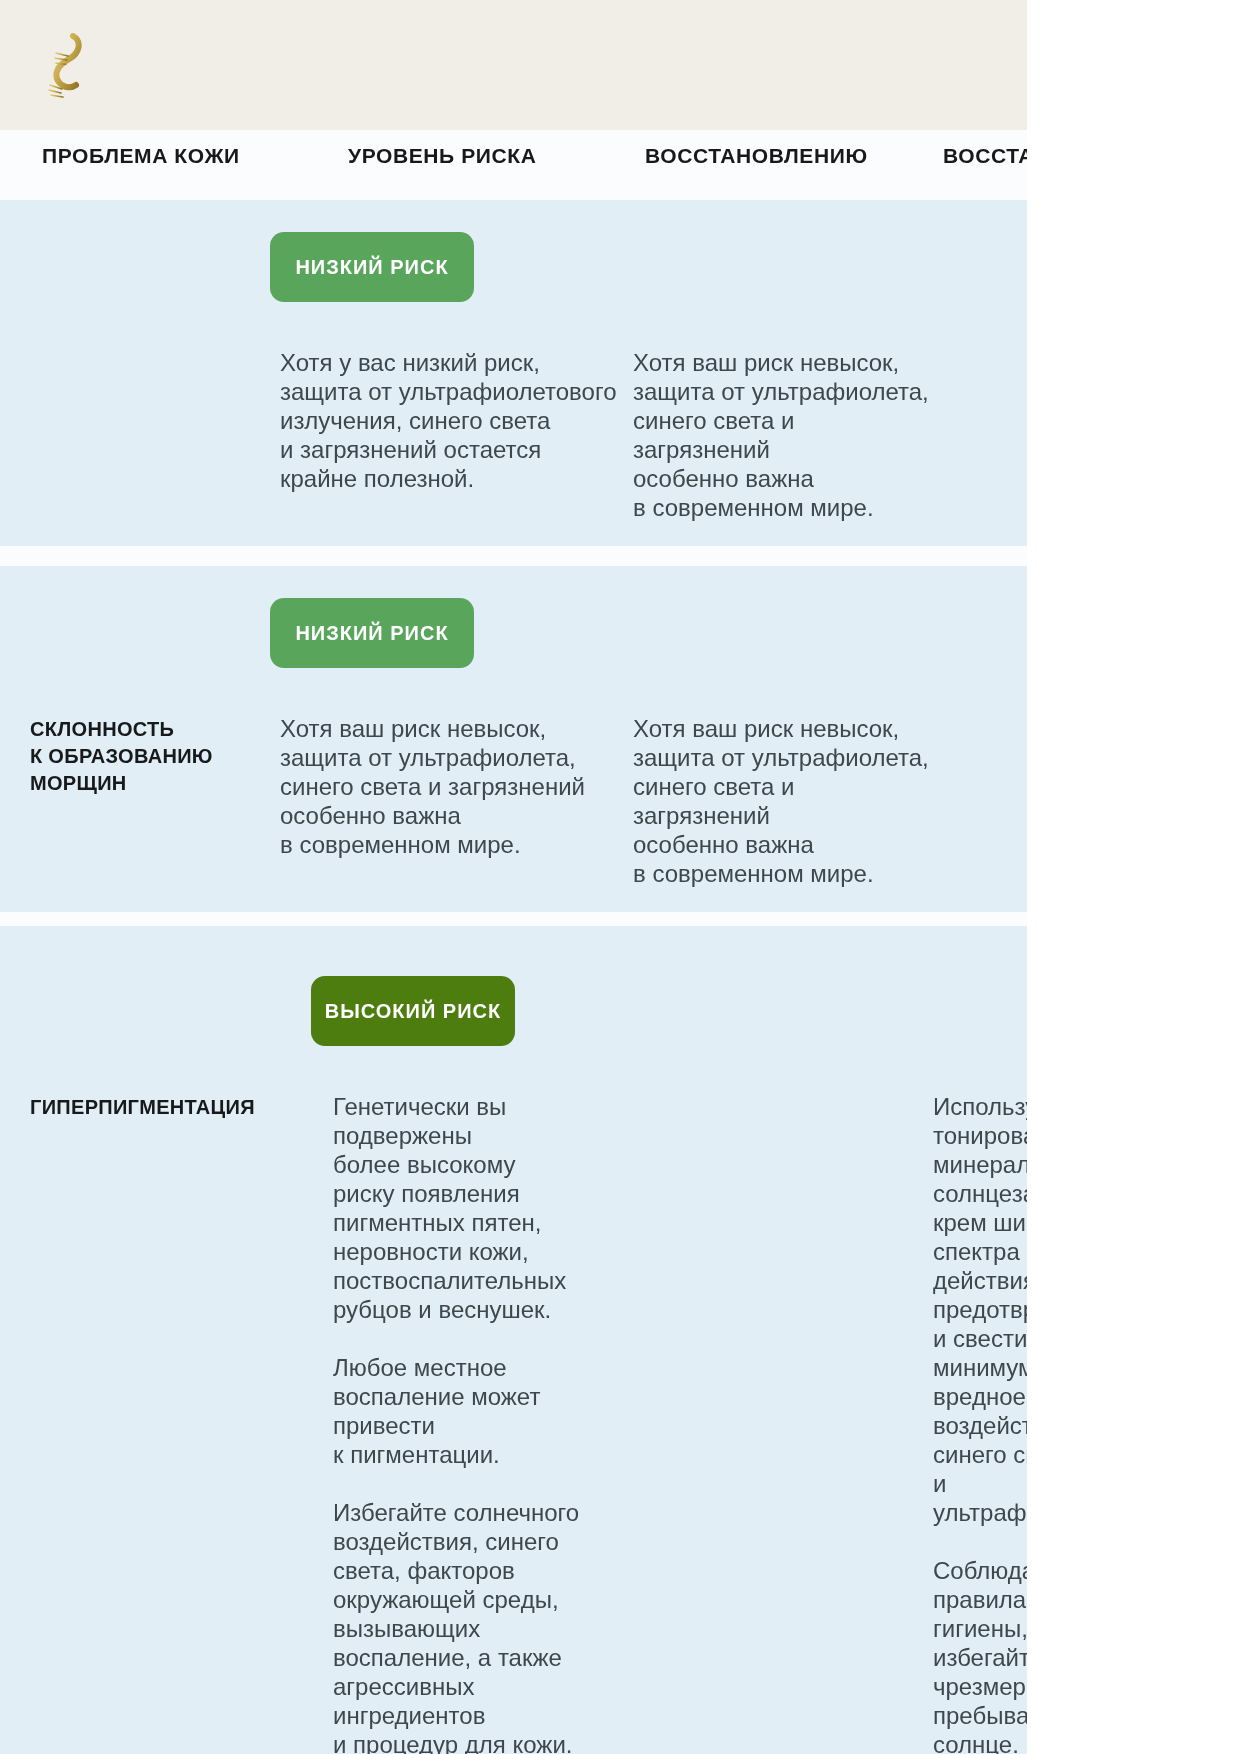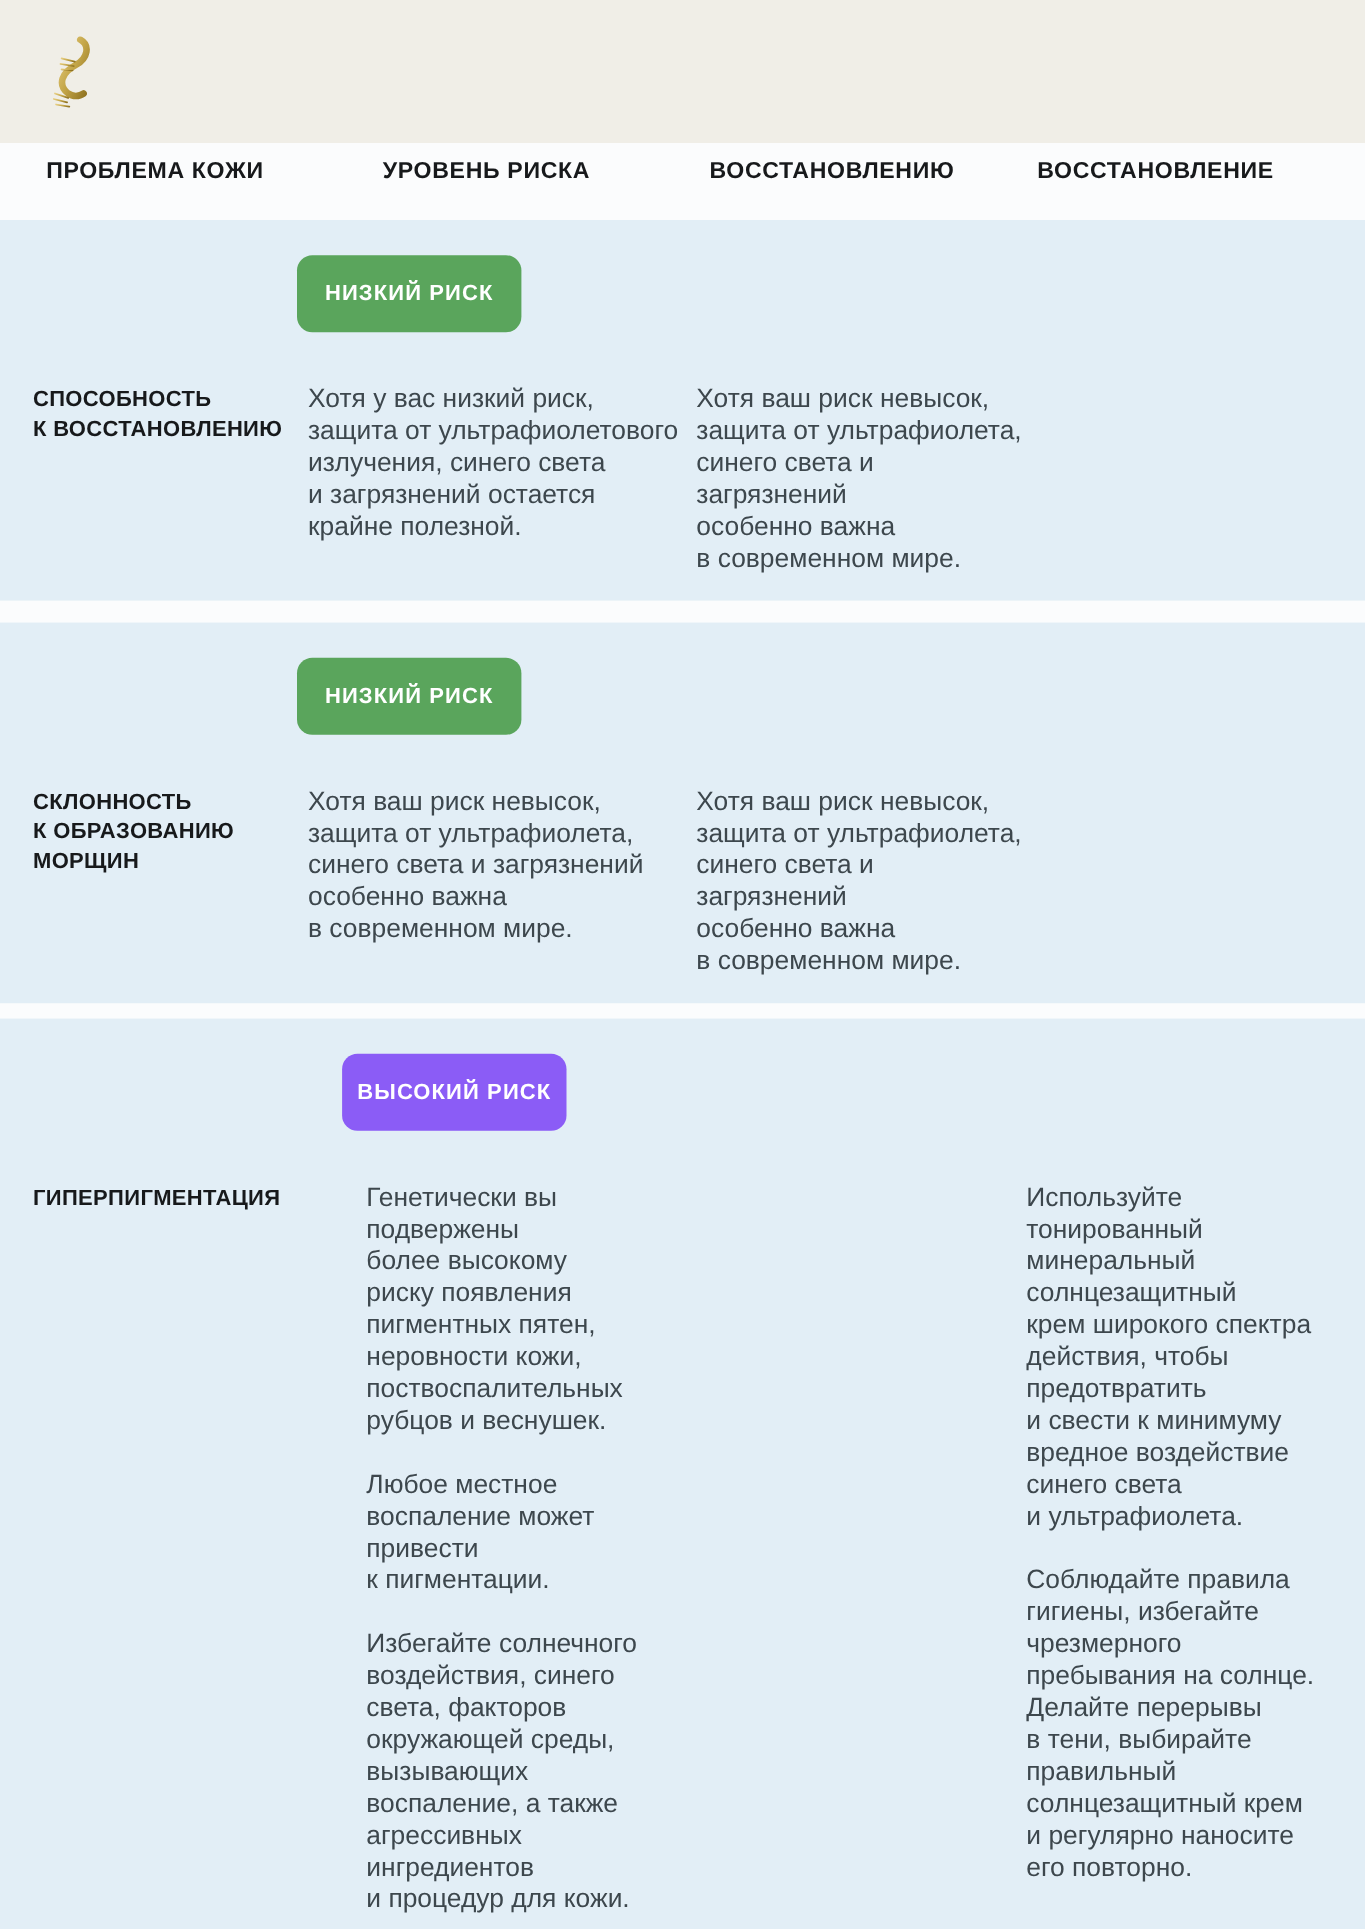--- a/index.html
+++ b/index.html
@@ -1,17 +1,17 @@
 <!DOCTYPE html>
 <html><head>
 <meta charset="utf-8">
 <style>
   html,body{margin:0;padding:0;}
   .page{
-    width:1241px;height:1754px;position:relative;overflow:hidden;
+    width:1027px;height:1754px;position:relative;overflow:hidden;
     background:#f0eee7;
     font-family:"Liberation Sans","DejaVu Sans",sans-serif;
     -webkit-font-smoothing:antialiased;
   }
   .top-band{height:130px;position:relative;}
   .logo{position:absolute;left:46px;top:33px;width:42px;height:66px;}
   .table-block{background:#fbfcfd;padding-bottom:0;}
   .header-row{
     display:grid;grid-template-columns:306px 297px 298px 1fr;
     padding:0 40px 0 42px;height:52px;align-items:center;margin-bottom:18px;
@@ -32,21 +32,21 @@
   .sec-3{min-height:831px;box-sizing:border-box;}
   .badge-wrap{grid-column:2;grid-row:1;margin:32px 0 46px -10px;}
   .sec-3 .badge-wrap{margin-left:31px;}
   .badge{
     width:204px;height:70px;border-radius:14px;
     display:flex;align-items:center;justify-content:center;
     color:#ffffff;font-weight:bold;font-size:20px;letter-spacing:1px;
     white-space:nowrap;
   }
   .badge.low{background:#5aa55c;}
-  .badge.high{background:#8b5cf6;}
+  .badge.high{background:#4d7c0f;margin-top:18px;}
   .cell{grid-row:2;}
   .cell-problem{grid-column:1;}
   .cell-risk{grid-column:2;}
   .sec-3 .cell-risk{padding-left:53px;}
   .cell-prevention{grid-column:3;}
   .cell-recovery{grid-column:4;}
   .row-title{
     margin:2px 0 0 0;font-size:20px;line-height:27px;font-weight:bold;
     color:#17191b;white-space:pre-line;letter-spacing:0.3px;
   }
@@ -97,24 +97,20 @@
       <div class="header-cell">ПРОБЛЕМА КОЖИ</div>
       <div class="header-cell">УРОВЕНЬ РИСКА</div>
       <div class="header-cell">ВОССТАНОВЛЕНИЮ</div>
       <div class="header-cell">ВОССТАНОВЛЕНИЕ</div>
     </div>
 
     <section class="sec sec-1">
       <div class="badge-wrap">
         <div class="badge low">НИЗКИЙ РИСК</div>
       </div>
-      <div class="cell cell-problem">
-        <h3 class="row-title">СПОСОБНОСТЬ
-К ВОССТАНОВЛЕНИЮ</h3>
-      </div>
       <div class="cell cell-risk">
         <p class="body-text">Хотя у вас низкий риск,
 защита от ультрафиолетового
 излучения, синего света
 и загрязнений остается
 крайне полезной.</p>
       </div>
       <div class="cell cell-prevention">
         <p class="body-text">Хотя ваш риск невысок,
 защита от ультрафиолета,

